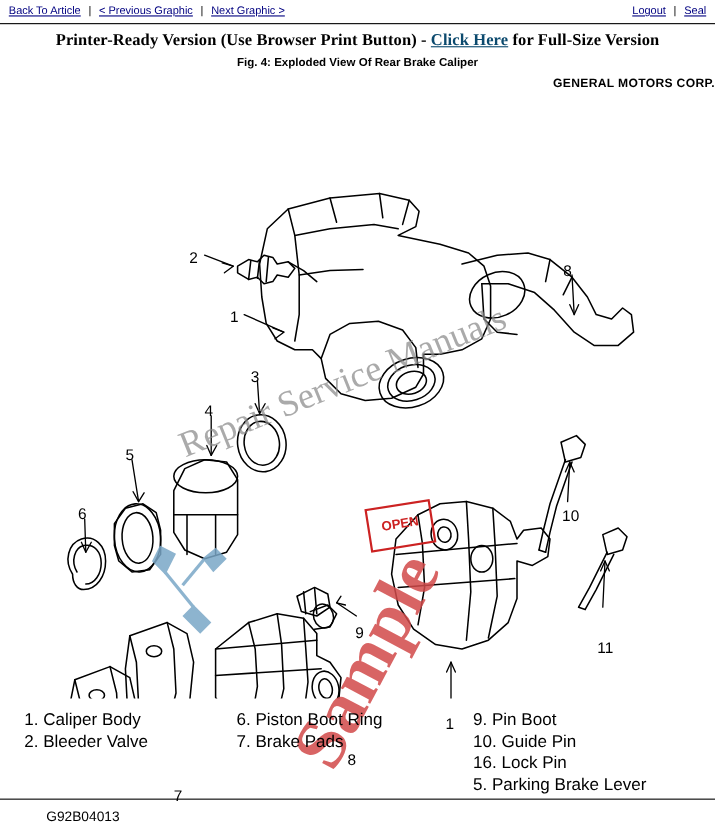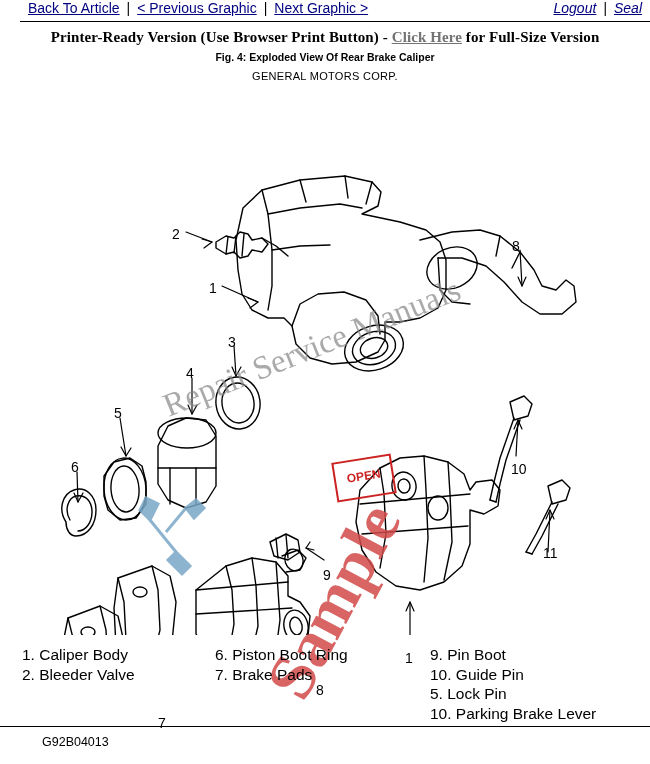--- a/index.html
+++ b/index.html
@@ -14,36 +14,34 @@
     color: #000000;
     overflow: hidden;
     position: relative;
   }
 
   
   .topnav {
     height: 22px;
     border-bottom: 1px solid #000;
     display: flex;
-    align-items: flex-start;
+    align-items: center;
     padding: 0 8px;
     font-family: "Liberation Sans", sans-serif;
-    font-size: 14px;
+    font-size: 10px;
     box-sizing: border-box;
-    margin-left: 20px;
   }
   .topnav .left {
     display: flex;
     align-items: center;
   }
   .topnav .right {
     margin-left: auto;
     display: flex;
     align-items: center;
-    font-style: italic;
   }
   .navlink {
     color: #000080;
     text-decoration: underline;
     cursor: pointer;
     white-space: nowrap;
   }
   .sep {
     padding: 0 7px;
     color: #000;
@@ -52,36 +50,36 @@
   
   .printer-line {
     text-align: center;
     font-family: "Liberation Serif", serif;
     font-size: 15px;
     font-weight: bold;
     margin-top: 7px;
     letter-spacing: 0.1px;
   }
   .printer-line .clickhere {
-    color: #737373;
+    color: #0c4a6e;
     text-decoration: underline;
     cursor: pointer;
   }
   .fig-line {
     text-align: center;
     font-family: "Liberation Sans", sans-serif;
     font-size: 10.5px;
     font-weight: bold;
     margin-top: 5px;
   }
   .corp-line {
-    text-align: center;
+    text-align: right;
     font-family: "Liberation Sans", sans-serif;
     font-size: 11px;
-    font-weight: normal;
+    font-weight: bold;
     margin-top: 7px;
     letter-spacing: 0.3px;
   }
 
   
   .drawing {
     position: relative;
     width: 650px;
     height: 545px;
     margin-top: 8px;
@@ -377,37 +375,37 @@
   <div class="callout" style="left:209px; top:190px;">1</div>
   <div class="callout" style="left:172px; top:136px;">2</div>
   <div class="callout" style="left:228px; top:244px;">3</div>
   <div class="callout" style="left:186px; top:275px;">4</div>
   <div class="callout" style="left:114px; top:315px;">5</div>
   <div class="callout" style="left:71px; top:369px;">6</div>
   <div class="callout" style="left:158px; top:625px;">7</div>
   <div class="callout" style="left:316px; top:592px;">8</div>
   <div class="callout" style="left:323px; top:477px;">9</div>
   <div class="callout" style="left:511px; top:371px;">10</div>
-  <div class="callout" style="left:543px; top:455px;">11</div>
+  <div class="callout" style="left:543px; top:491px;">11</div>
   <div class="callout" style="left:512px; top:148px;">8</div>
   <div class="callout" style="left:405px; top:560px;">1</div>
 </div>
 
 <div class="legend">
   <div class="col col1">
     <div class="item">1. Caliper Body</div>
     <div class="item">2. Bleeder Valve</div>
   </div>
   <div class="col col2">
     <div class="item">6. Piston Boot Ring</div>
     <div class="item">7. Brake Pads</div>
   </div>
   <div class="col col3">
     <div class="item">9. Pin Boot</div>
     <div class="item">10. Guide Pin</div>
-    <div class="item">5. Lock Pin</div>
-    <div class="item">10. Parking Brake Lever</div>
+    <div class="item">16. Lock Pin</div>
+    <div class="item">5. Parking Brake Lever</div>
   </div>
 </div>
 
 <div class="footer">
   <div class="code">G92B04013</div>
 </div>
 
 </body></html>

